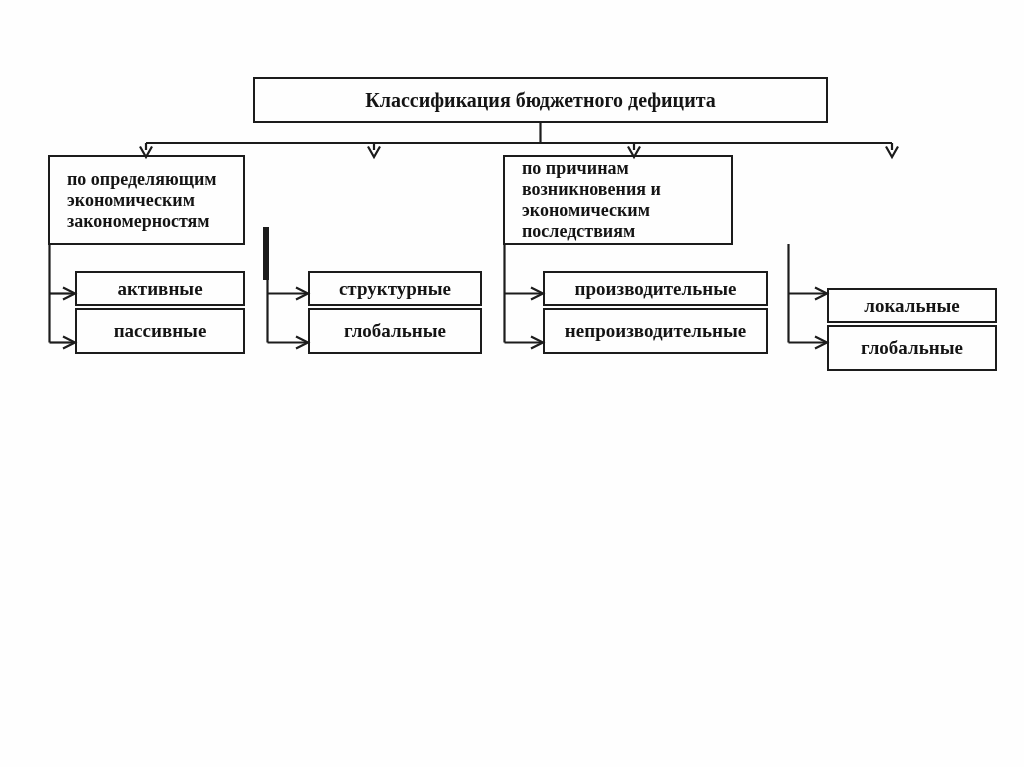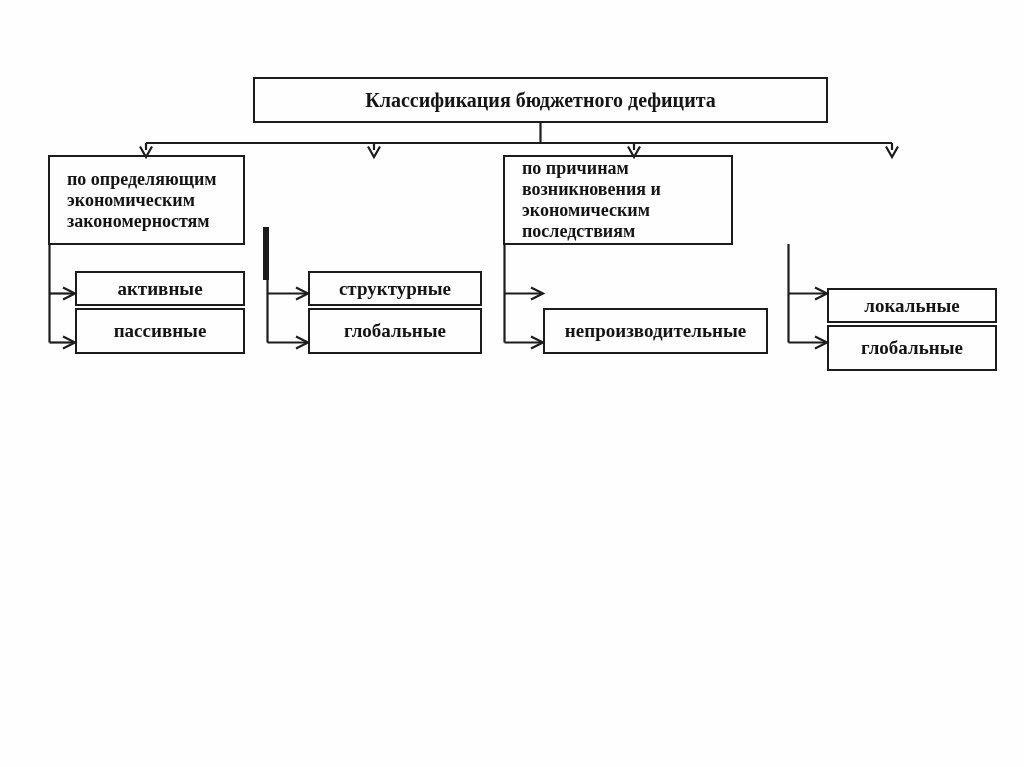--- a/index.html
+++ b/index.html
@@ -117,18 +117,19 @@
 
   <div class="box cat-box cat-1">по определяющим экономическим закономерностям</div>
   <div class="box cat-box cat-3">по причинам возникновения и экономическим последствиям</div>
 
   <div class="box leaf-box col-1 row-1">активные</div>
   <div class="box leaf-box col-1 row-2">пассивные</div>
 
   <div class="box leaf-box col-2 row-1">структурные</div>
   <div class="box leaf-box col-2 row-2">глобальные</div>
 
+  <div class="box leaf-box col-3 row-1">производительные</div>
   <div class="box leaf-box col-3 row-2">непроизводительные</div>
 
   <div class="box leaf-box col-4 row-1">локальные</div>
   <div class="box leaf-box col-4 row-2">глобальные</div>
 
 </div>
 
 </body></html>

